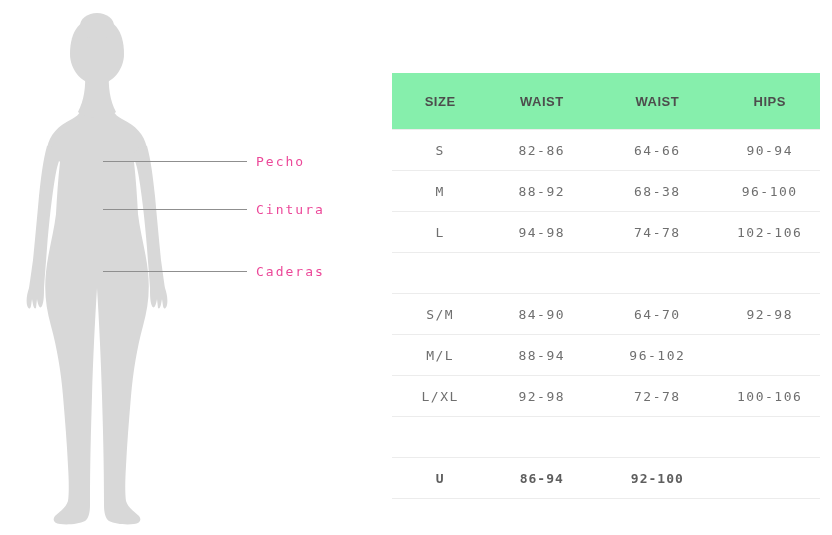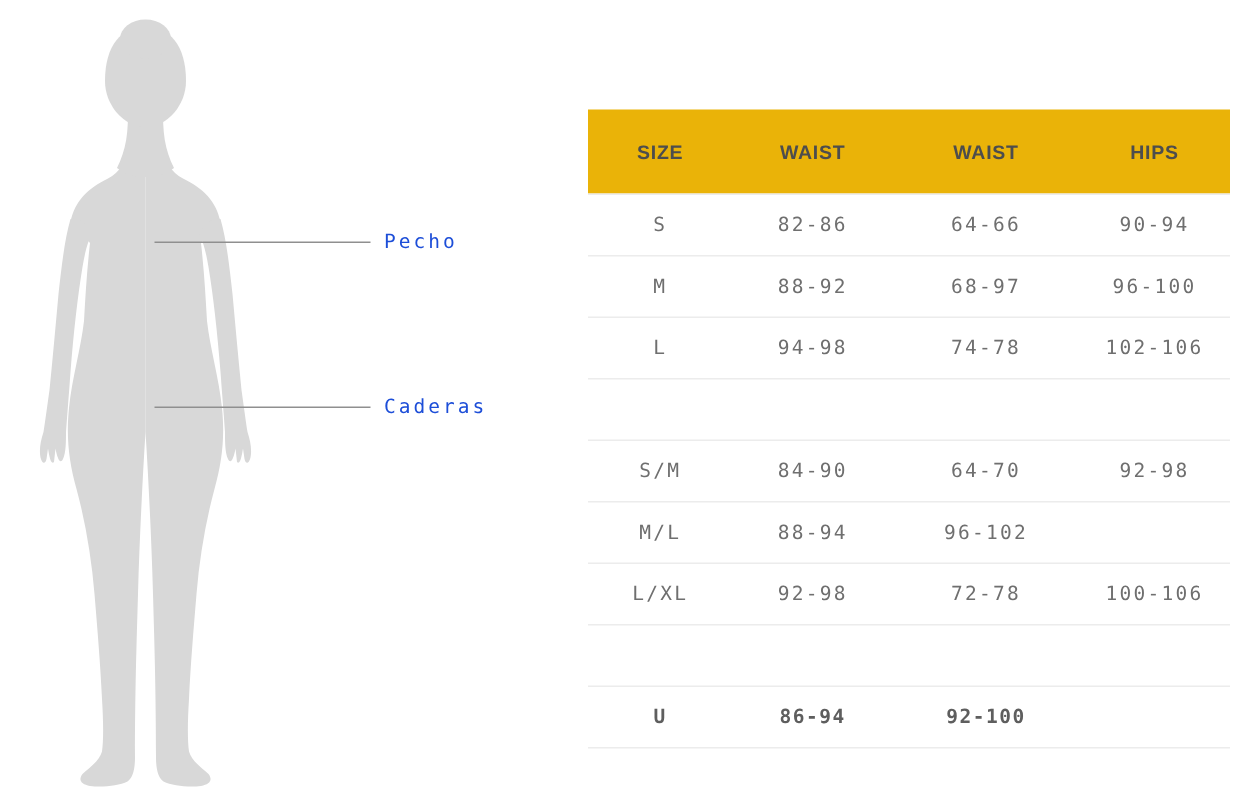--- a/index.html
+++ b/index.html
@@ -35,38 +35,38 @@
   .measure .line {
     width: 144px;
     height: 1px;
     background: #8f8f8f;
   }
   .measure .lbl {
     margin-left: 9px;
     font-family: "DejaVu Sans Mono", "Liberation Mono", monospace;
     font-size: 13px;
     letter-spacing: 2px;
-    color: #1d4ed8;
+    color: #ec4899;
     white-space: nowrap;
   }
   #measure-bust  { top: 153px; }
   #measure-waist { top: 201px; }
   #measure-hips  { top: 263px; }
 
   
   .size-table {
     position: absolute;
     left: 392px; top: 73px;
     width: 428px;
   }
   .thead {
     display: grid;
     grid-template-columns: 22.5% 25% 29% 23.5%;
     height: 56px;
-    background: #eab308;
+    background: #86efac;
     align-items: center;
   }
   .th {
     text-align: center;
     font-family: "Liberation Sans", sans-serif;
     font-weight: 700;
     font-size: 13px;
     letter-spacing: 0.5px;
     color: #4d4d4d;
   }
@@ -151,20 +151,24 @@
                  Z"></path>
 
         <ellipse cx="97" cy="26" rx="17" ry="13"></ellipse>
       </g>
     </svg>
 
     <div class="measure" id="measure-bust">
       <div class="line"></div>
       <span class="lbl">Pecho</span>
     </div>
+    <div class="measure" id="measure-waist">
+      <div class="line"></div>
+      <span class="lbl">Cintura</span>
+    </div>
     <div class="measure" id="measure-hips">
       <div class="line"></div>
       <span class="lbl">Caderas</span>
     </div>
   </div>
 
   <div class="size-table">
     <div class="thead">
       <div class="th">SIZE</div>
       <div class="th">WAIST</div>
@@ -175,21 +179,21 @@
   <div class="trow">
     <div class="td">S</div>
     <div class="td">82-86</div>
     <div class="td">64-66</div>
     <div class="td">90-94</div>
   </div>
 
   <div class="trow">
     <div class="td">M</div>
     <div class="td">88-92</div>
-    <div class="td">68-97</div>
+    <div class="td">68-38</div>
     <div class="td">96-100</div>
   </div>
 
   <div class="trow">
     <div class="td">L</div>
     <div class="td">94-98</div>
     <div class="td">74-78</div>
     <div class="td">102-106</div>
   </div>
 

